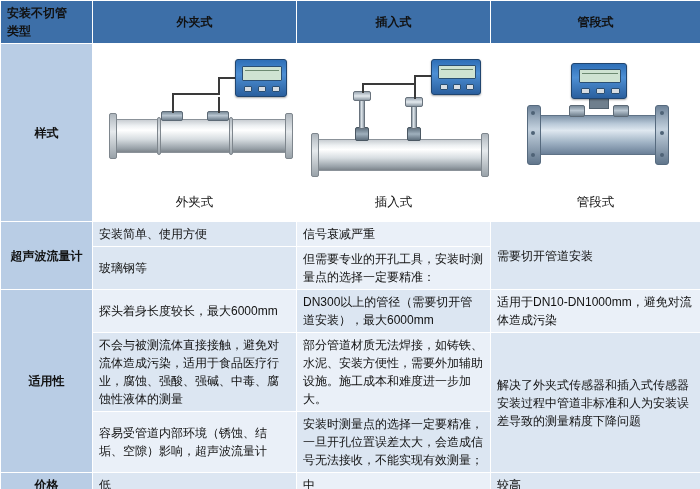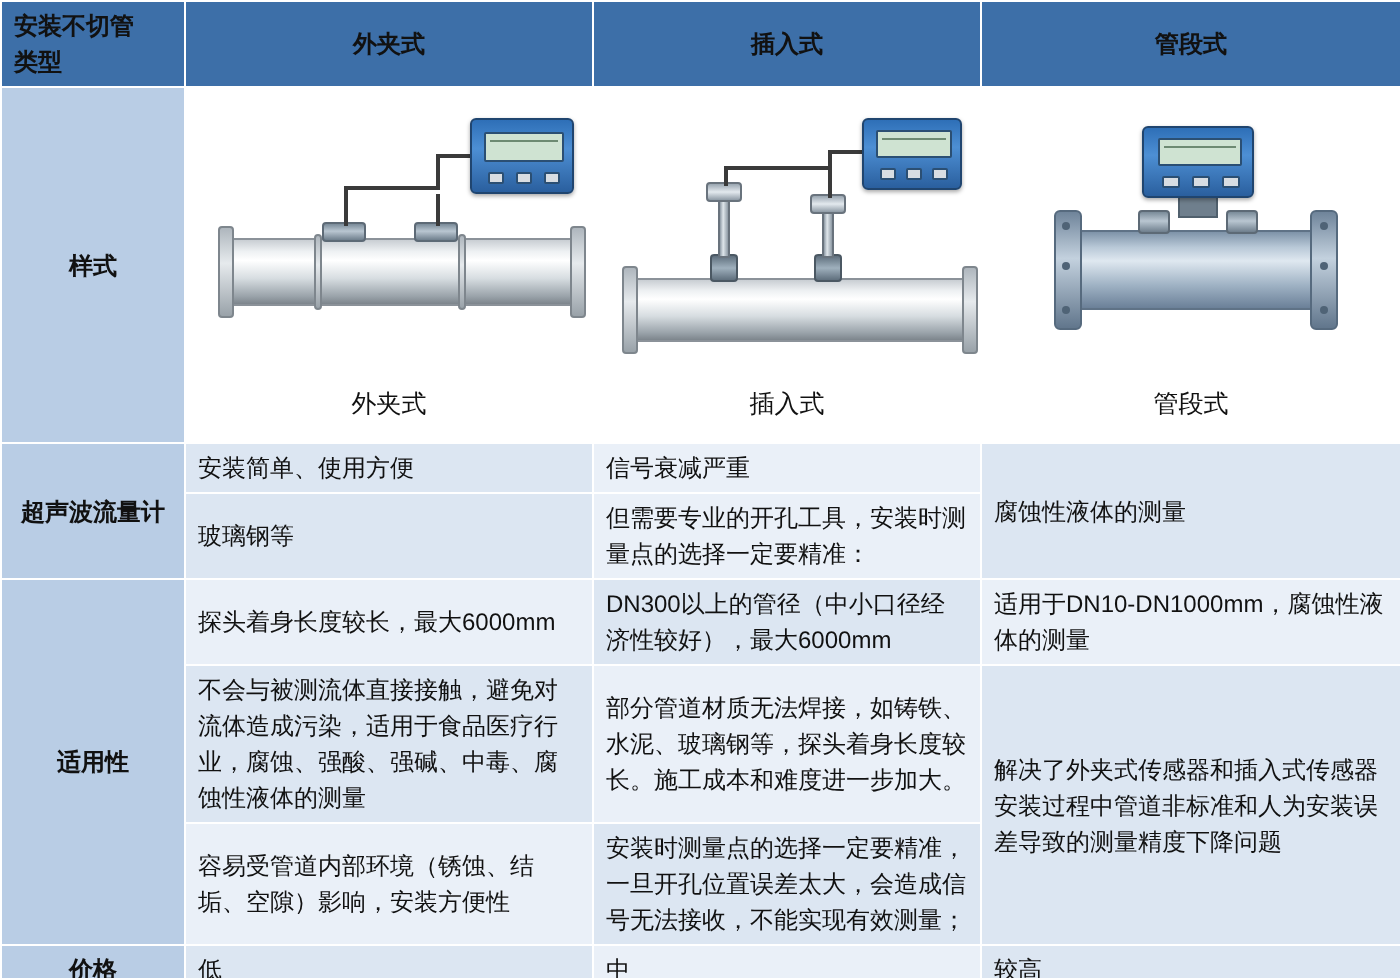--- a/index.html
+++ b/index.html
@@ -304,40 +304,40 @@
         </div>
         <div class="figcap">管段式</div>
       </div>
     </td>
   </tr>
 
   <tr>
     <td class="rowlabel" rowspan="2">超声波流量计</td>
     <td class="lightblue ctr">安装简单、使用方便</td>
     <td class="paleblue ctr">信号衰减严重</td>
-    <td class="lightblue ctr" rowspan="2">腐蚀性液体的测量</td>
+    <td class="lightblue ctr" rowspan="2">需要切开管道安装</td>
   </tr>
   <tr>
     <td class="lightblue ctr">玻璃钢等</td>
     <td class="paleblue just">但需要专业的开孔工具，安装时测量点的选择一定要精准：</td>
   </tr>
 
   <tr>
     <td class="rowlabel" rowspan="3">适用性</td>
     <td class="paleblue just">探头着身长度较长，最大6000mm</td>
-    <td class="lightblue just">DN300以上的管径（中小口径经济性较好），最大6000mm</td>
-    <td class="paleblue just">适用于DN10-DN1000mm，腐蚀性液体的测量</td>
+    <td class="lightblue just">DN300以上的管径（需要切开管道安装），最大6000mm</td>
+    <td class="paleblue just">适用于DN10-DN1000mm，避免对流体造成污染</td>
   </tr>
   <tr>
     <td class="lightblue just">不会与被测流体直接接触，避免对流体造成污染，适用于食品医疗行业，腐蚀、强酸、强碱、中毒、腐蚀性液体的测量</td>
-    <td class="paleblue just">部分管道材质无法焊接，如铸铁、水泥、玻璃钢等，探头着身长度较长。施工成本和难度进一步加大。</td>
+    <td class="paleblue just">部分管道材质无法焊接，如铸铁、水泥、安装方便性，需要外加辅助设施。施工成本和难度进一步加大。</td>
     <td class="lightblue just" rowspan="2">解决了外夹式传感器和插入式传感器安装过程中管道非标准和人为安装误差导致的测量精度下降问题</td>
   </tr>
   <tr>
-    <td class="paleblue just">容易受管道内部环境（锈蚀、结垢、空隙）影响，安装方便性</td>
+    <td class="paleblue just">容易受管道内部环境（锈蚀、结垢、空隙）影响，超声波流量计</td>
     <td class="lightblue just">安装时测量点的选择一定要精准，一旦开孔位置误差太大，会造成信号无法接收，不能实现有效测量；</td>
   </tr>
 
   <tr>
     <td class="rowlabel">价格</td>
     <td class="lightblue ctr">低</td>
     <td class="paleblue ctr">中</td>
     <td class="lightblue ctr">较高</td>
   </tr>
 

